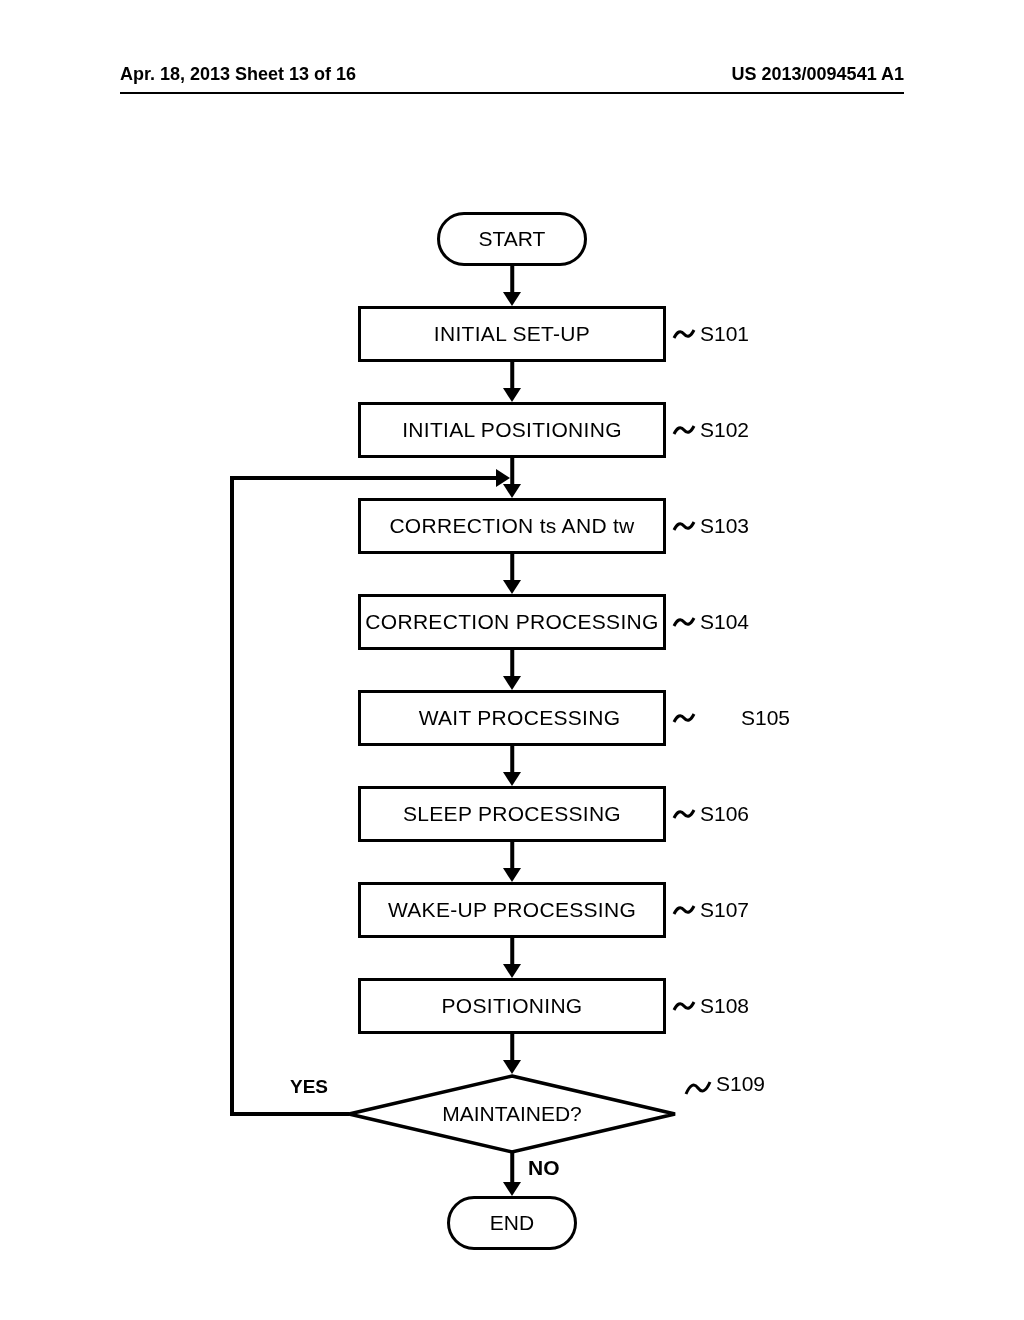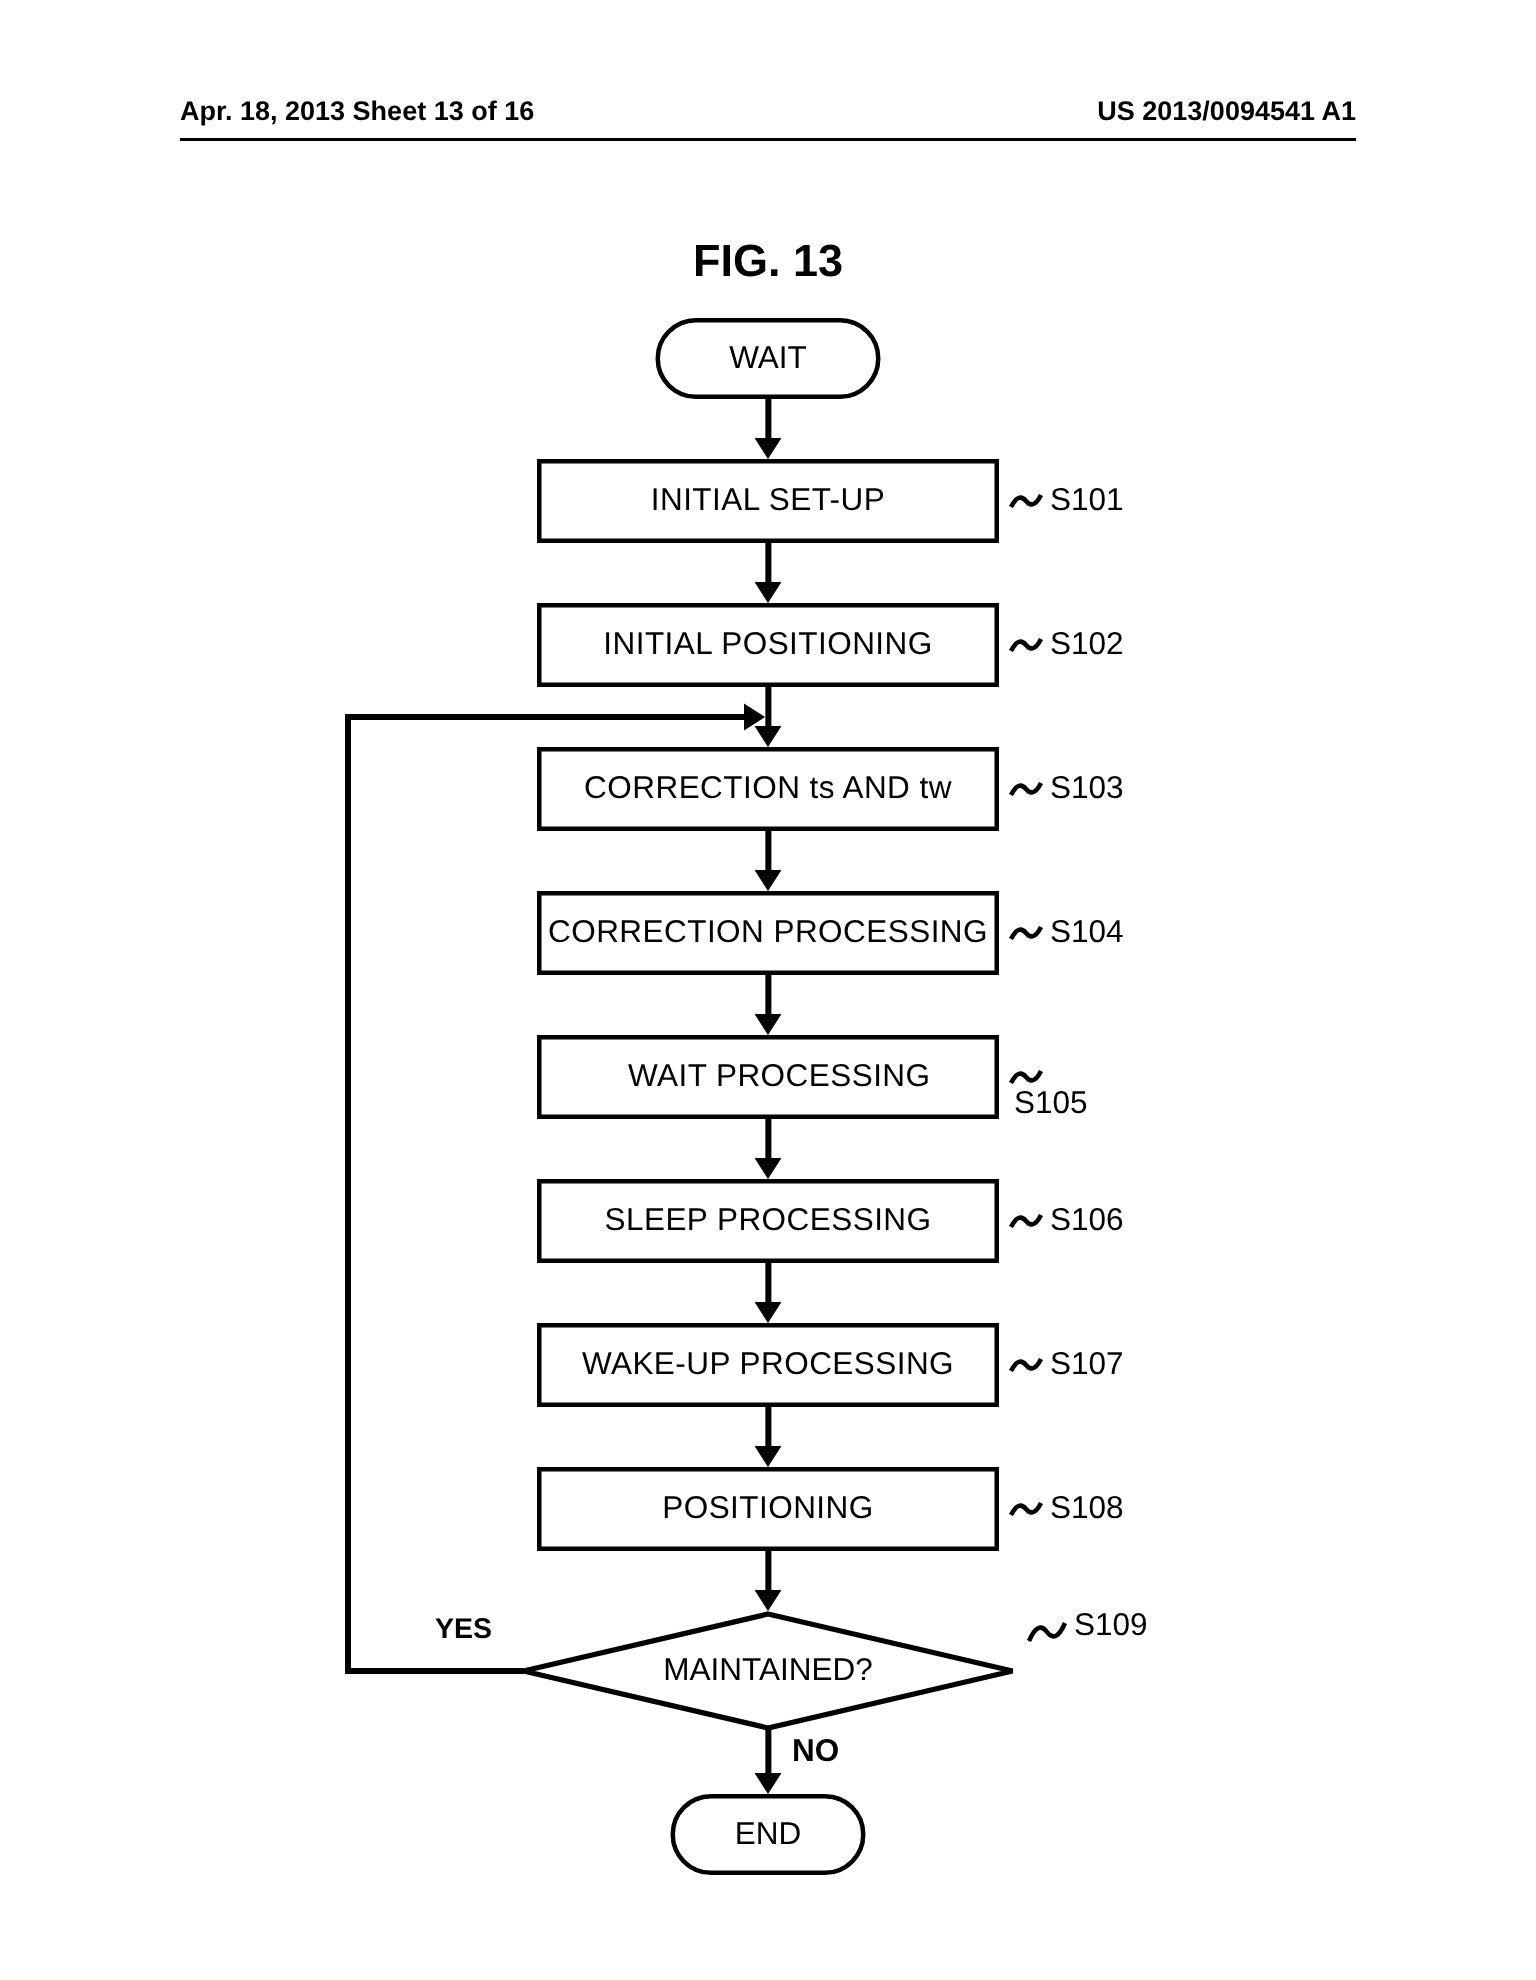--- a/index.html
+++ b/index.html
@@ -173,26 +173,25 @@
 </head>
 <body>
 
 <div class="page">
   <div class="header">
     <span>Apr. 18, 2013  Sheet 13 of 16</span>
     <span>US 2013/0094541 A1</span>
   </div>
   <div class="header-rule"></div>
 
-  <div class="fig-title">FIG. 13</div>
 
   <div class="flow">
 
     <div class="terminator" style="top:0px;">
-      <span>WAIT</span>
+      <span>START</span>
     </div>
     <div class="arrow-down" style="top:54px; height:40px; width:20px;">
       <div class="shaft"></div>
         <div class="head"></div>
     </div>
 
     <div class="process" style="top:94px;">
       <span>INITIAL SET-UP</span>
     </div>
     <svg class="tilde" style="left:672px; top:112px;" width="24" height="20">
@@ -239,21 +238,21 @@
       <div class="shaft"></div>
         <div class="head"></div>
     </div>
 
     <div class="process" style="top:478px;padding-left:15px;">
       <span>WAIT PROCESSING</span>
     </div>
     <svg class="tilde" style="left:672px; top:496px;" width="24" height="20">
         <path d="M2 14 Q7 4 12 10 T22 6" stroke="#000" stroke-width="3" fill="none"></path>
       </svg>
-    <div class="step-label" style="left:676px; top:494px;margin-top:18px;">S105</div>
+    <div class="step-label" style="left:741px; top:494px;">S105</div>
     <div class="arrow-down" style="top:534px; height:40px; width:20px;">
       <div class="shaft"></div>
         <div class="head"></div>
     </div>
 
     <div class="process" style="top:574px;">
       <span>SLEEP PROCESSING</span>
     </div>
     <svg class="tilde" style="left:672px; top:592px;" width="24" height="20">
         <path d="M2 14 Q7 4 12 10 T22 6" stroke="#000" stroke-width="3" fill="none"></path>

